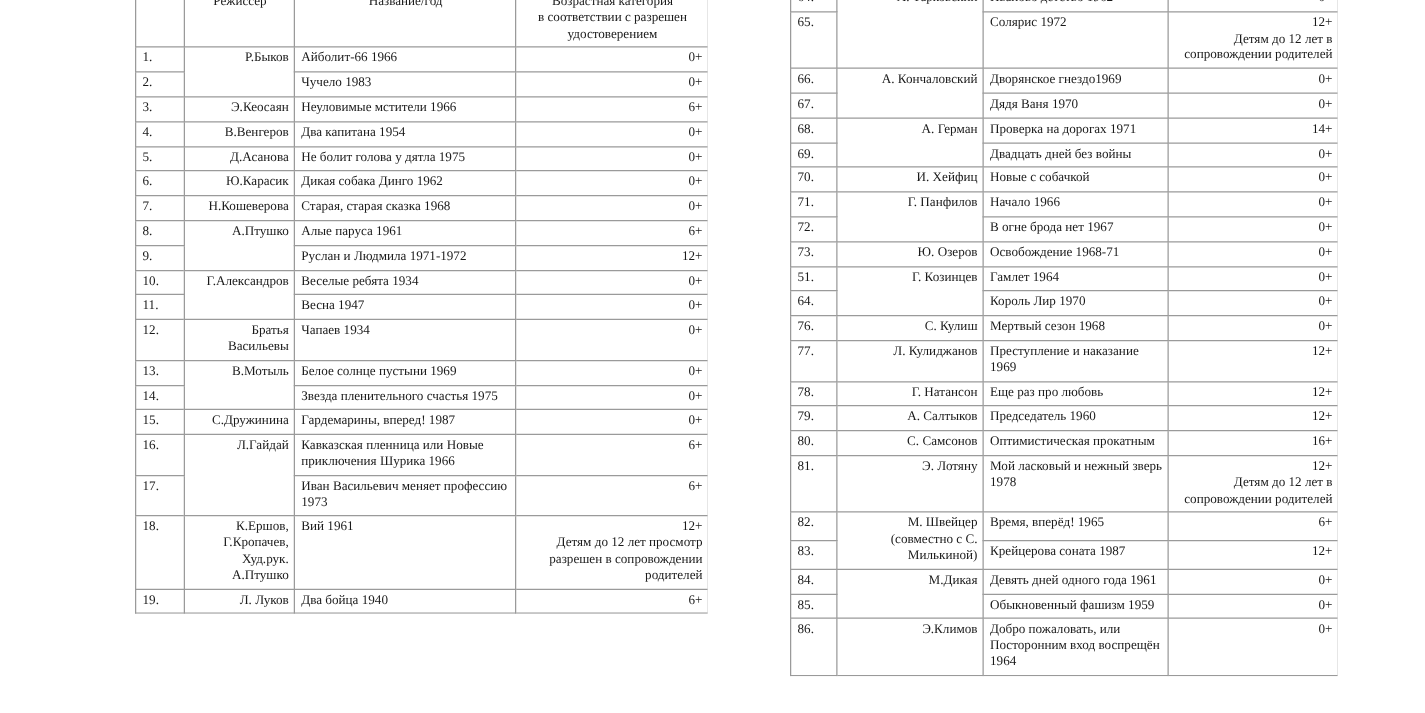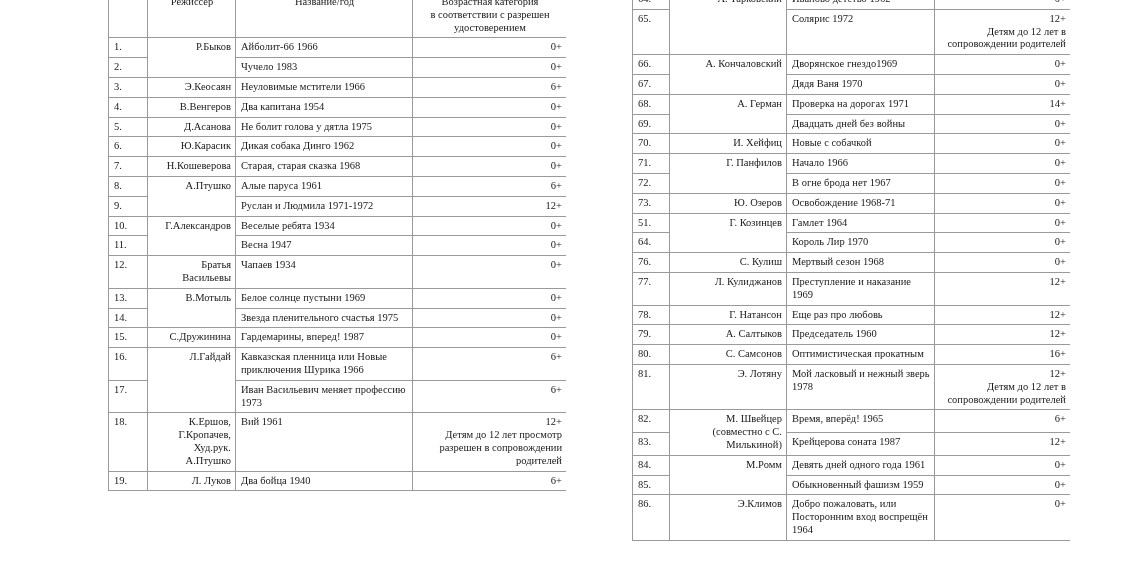--- a/index.html
+++ b/index.html
@@ -404,21 +404,21 @@
             </tr>
             <tr>
               <td class="c-num-cell">83.</td>
               <td class="c-title-cell">Крейцерова соната 1987</td>
               <td class="c-rate-cell">
                 <span class="rate-main">12+</span>
               </td>
             </tr>
             <tr>
               <td class="c-num-cell">84.</td>
-              <td class="c-dir-cell" rowspan="2">М.Ромм</td>
+              <td class="c-dir-cell" rowspan="2">М.Дикая</td>
               <td class="c-title-cell">Девять дней одного года 1961</td>
               <td class="c-rate-cell">
                 <span class="rate-main">0+</span>
               </td>
             </tr>
             <tr>
               <td class="c-num-cell">85.</td>
               <td class="c-title-cell">Обыкновенный фашизм 1959</td>
               <td class="c-rate-cell">
                 <span class="rate-main">0+</span>

